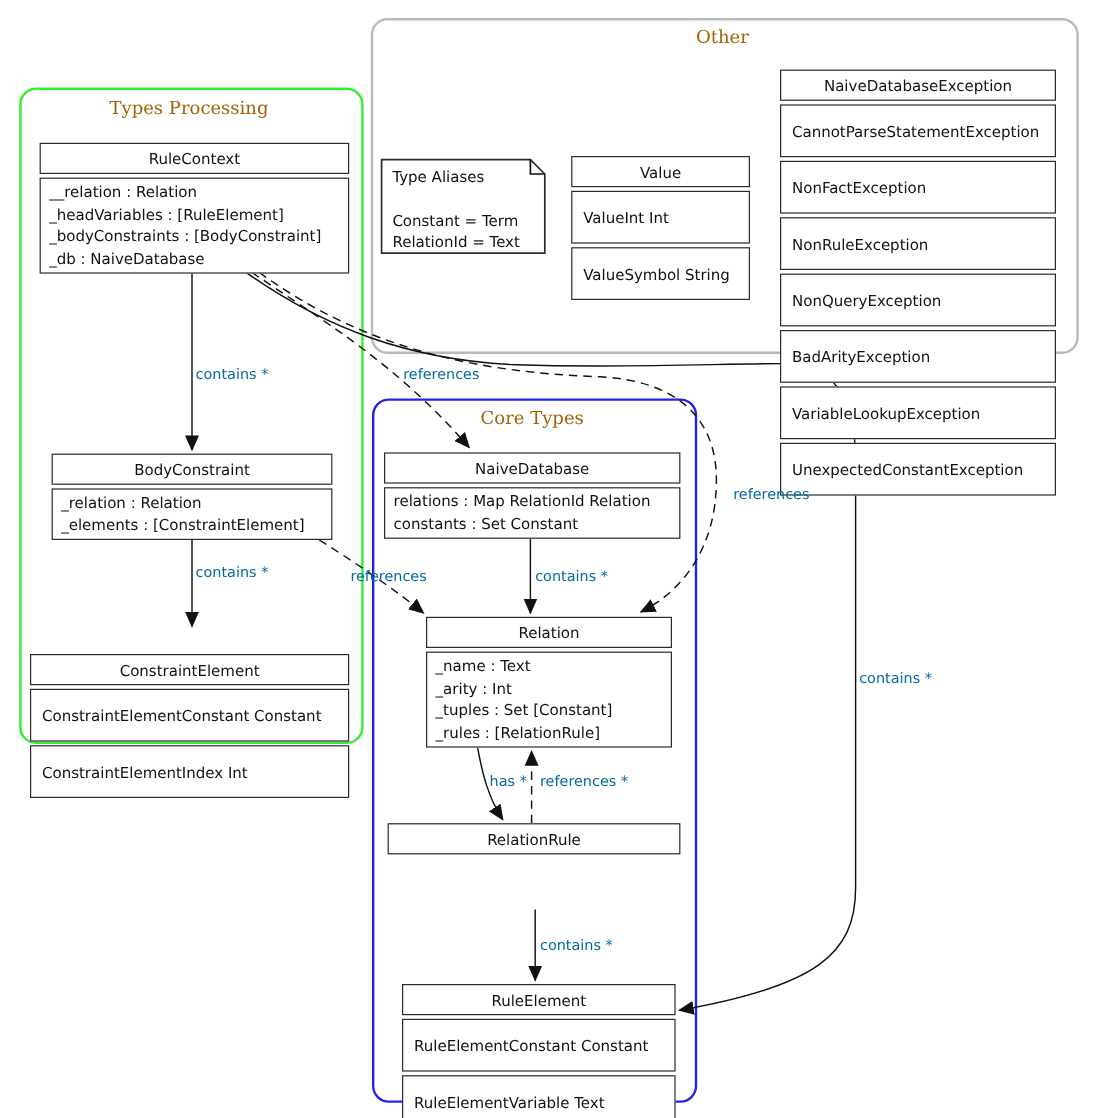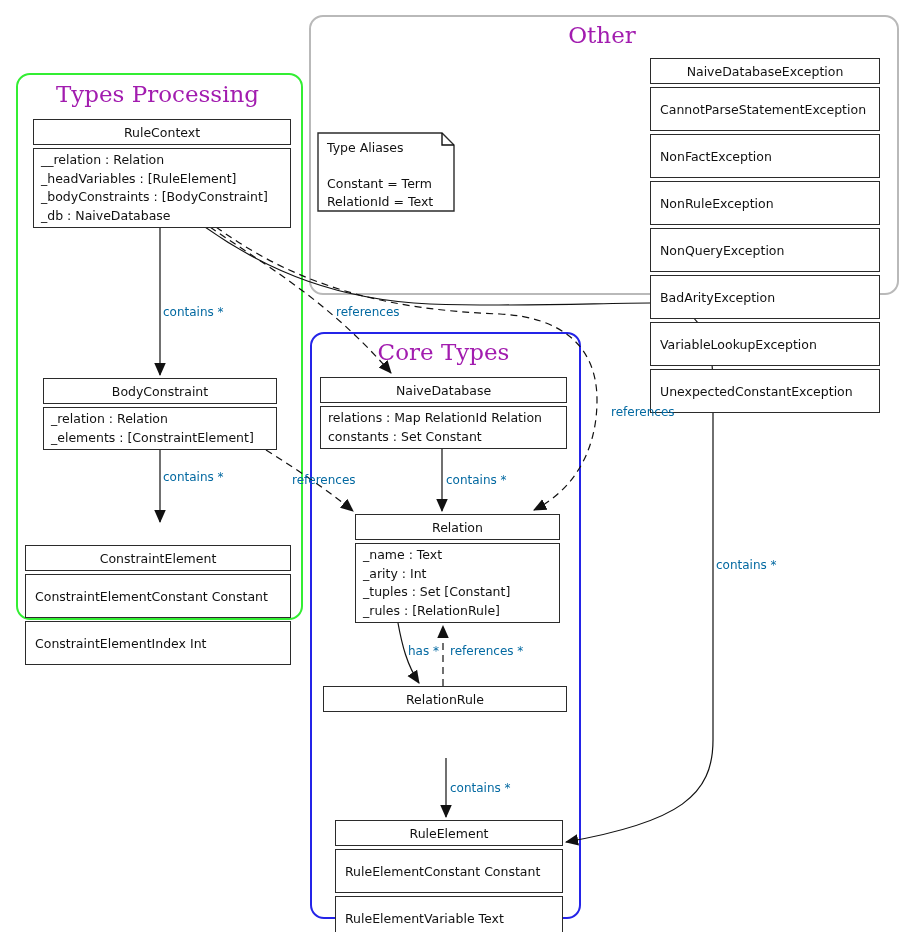--- a/index.html
+++ b/index.html
@@ -1,20 +1,20 @@
 <!DOCTYPE html>
 <html><head>
 <meta charset="utf-8">
 <style>
   html,body{margin:0;padding:0;background:#fff;}
   .canvas{position:relative;width:912px;height:932px;background:#fff;overflow:hidden;
           font-family:"DejaVu Sans",sans-serif;color:#111;}
   .group{position:absolute;border-radius:14px;z-index:0;background:transparent;}
   .group-title{position:absolute;width:100%;text-align:center;
-               font-family:"DejaVu Serif",serif;font-size:23px;color:#a21caf;z-index:2;}
+               font-family:"DejaVu Serif",serif;font-size:15px;color:#a16207;z-index:2;}
   svg.edges{position:absolute;left:0;top:0;z-index:1;}
   .cls{position:absolute;display:flex;flex-direction:column;gap:3px;z-index:2;}
   .cell{border:1px solid #2b2b2b;background:#fff;box-sizing:border-box;
         font-size:12.5px;color:#111;}
   .hdr{height:26px;display:flex;align-items:center;justify-content:center;}
   .bod{padding:2px 7px;line-height:18.5px;}
   .row{height:44px;display:flex;align-items:center;padding:0 9px;}
   .edge-label{position:absolute;font-size:12px;color:#0369a1;z-index:3;white-space:nowrap;}
   .note-text{position:absolute;z-index:2;font-size:12.5px;line-height:18.5px;white-space:nowrap;}
 </style>
@@ -114,20 +114,25 @@
   <div class="cls" style="left:323px;top:686px;width:244px;">
     <div class="cell hdr">RelationRule</div>
   </div>
 
   <div class="cls" style="left:335px;top:820px;width:228px;">
     <div class="cell hdr">RuleElement</div>
     <div class="cell row">RuleElementConstant Constant</div>
     <div class="cell row">RuleElementVariable Text</div>
   </div>
 
+  <div class="cls" style="left:476px;top:130px;width:149px;">
+    <div class="cell hdr">Value</div>
+    <div class="cell row">ValueInt Int</div>
+    <div class="cell row">ValueSymbol String</div>
+  </div>
 
   <div class="cls" style="left:650px;top:58px;width:230px;">
     <div class="cell hdr">NaiveDatabaseException</div>
     <div class="cell row">CannotParseStatementException</div>
     <div class="cell row">NonFactException</div>
     <div class="cell row">NonRuleException</div>
     <div class="cell row">NonQueryException</div>
     <div class="cell row">BadArityException</div>
     <div class="cell row">VariableLookupException</div>
     <div class="cell row">UnexpectedConstantException</div>

